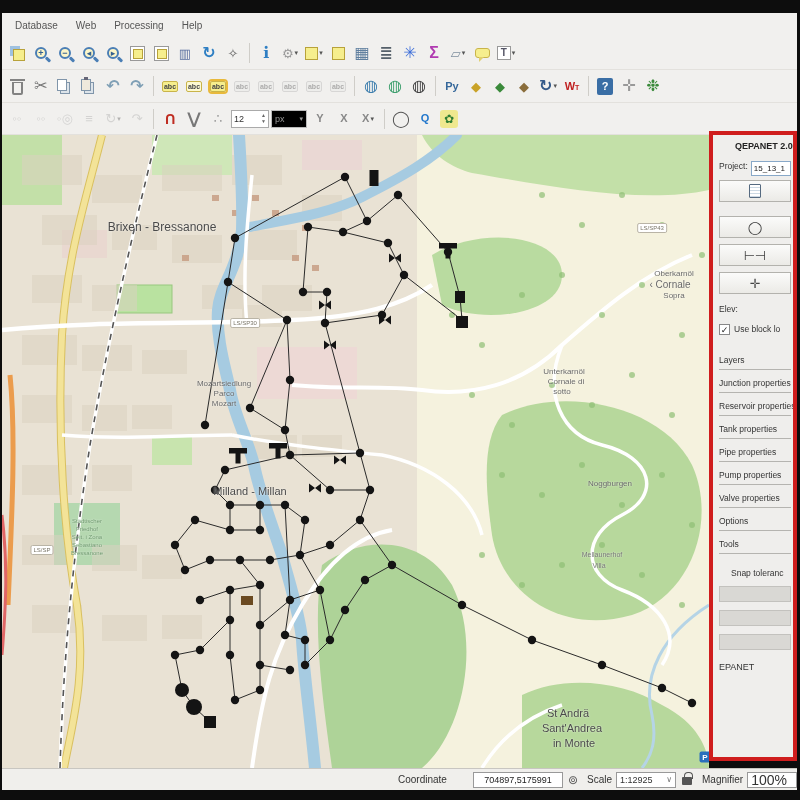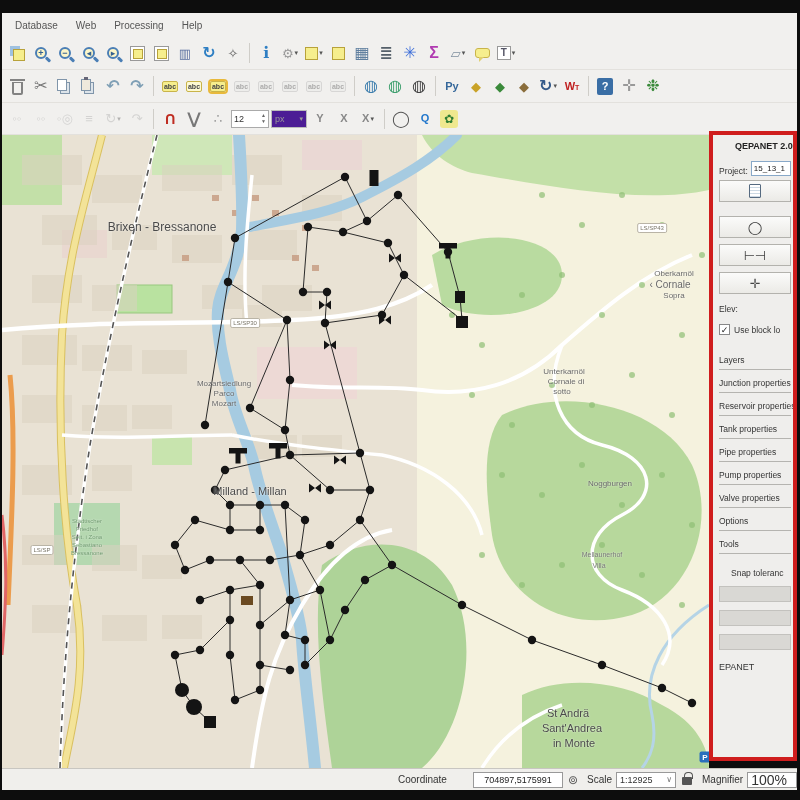--- a/index.html
+++ b/index.html
@@ -38,34 +38,34 @@
   .abci { font-size:7px; font-weight:700; color:#444; background:#f6ee8d; border:1px solid #c9b44a; border-radius:2px; padding:1px; line-height:1; }
   .abci.v2 { background:#fdf9d2; }
   .abci.v3 { outline:2px solid #e8b93c; }
   .bubblei { width:15px; height:10px; background:#f6ee8d; border:1px solid #c9b44a; border-radius:3px; position:relative; }
   .bubblei::after { content:""; position:absolute; left:3px; bottom:-5px; width:0; height:0; border-top:5px solid #e0d070; border-right:5px solid transparent; }
   .tboxi { border:1px solid #999; background:#fff; color:#556; font-size:10px; line-height:1; padding:1px 3px; font-weight:600; }
   .helpb { width:16px; height:17px; background:#3a6ea5; color:#fff; font-weight:700; font-size:11px; display:flex; align-items:center; justify-content:center; border-radius:2px; }
   .magneti { display:inline-block; transform:rotate(180deg); color:#bf2d22; font-weight:800; font-size:14px; line-height:1; }
   .spini { width:38px; height:18px; border:1px solid #aaa; background:#fff; display:flex; align-items:center; justify-content:space-between; padding:0 2px; font-size:9px; color:#333; }
   .spini .arrows { display:flex; flex-direction:column; font-size:5px; color:#666; line-height:1.1; }
-  .comboi { min-width:36px; height:18px; border:1px solid #bbb; background:#4c1d95; color:#999; font-size:9px; display:flex; align-items:center; justify-content:space-between; padding:0 3px; }
+  .comboi { min-width:36px; height:18px; border:1px solid #bbb; background:#000000; color:#999; font-size:9px; display:flex; align-items:center; justify-content:space-between; padding:0 3px; }
   .leafi { width:18px; height:18px; background:#efe88f; border-radius:3px; display:flex; align-items:center; justify-content:center; font-size:12px; }
   
   #map { position:absolute; left:2px; top:135px; width:707px; height:633px; background:#f0ebdd; overflow:hidden; }
   #map svg { position:absolute; left:0; top:0; }
   .maplabel { position:absolute; transform:translate(-50%,-50%); white-space:nowrap; pointer-events:none;
               text-shadow:0 0 2px #ffffffcc; }
   .shield { position:absolute; transform:translate(-50%,-50%); background:#fff; border:1px solid #b9b4a6; border-radius:2px; font-size:6px; color:#7a7668; padding:0 2px; line-height:8px; pointer-events:none; }
   .pbadge { position:absolute; transform:translate(-50%,-50%); width:11px; height:11px; background:#2a6fbd; color:#fff; font-size:8px; font-weight:700; display:flex; align-items:center; justify-content:center; border-radius:2px; pointer-events:none; }
   
   #red-frame { position:absolute; left:709px; top:131px; width:88px; height:630px; border:4px solid #cf1d1d; background:#efeeec; }
   #panel { position:absolute; inset:0; padding:4px 2px 4px 6px; overflow:hidden; }
   #panel-title { font-size:9px; font-weight:700; color:#222; margin:2px 16px 10px; white-space:nowrap; }
-  .p-row { display:flex; align-items:flex-end; margin:4px 0; white-space:nowrap; }
+  .p-row { display:flex; align-items:flex-start; margin:4px 0; white-space:nowrap; }
   .p-label { font-size:8.5px; color:#333; margin-right:3px; }
   #project-input { flex:1; min-width:0; height:15px; border:1px solid #88a8c8; font-size:8px; padding:0 2px; font-family:inherit; color:#222; background:#fff; }
   .p-btn { height:22px; border:1px solid #b3b2ad; background:linear-gradient(#fbfbfa,#ebeae6); display:flex; align-items:center; justify-content:center; margin:6px 0; font-size:13px; color:#444; }
   .p-btn.first { margin-top:2px; margin-bottom:14px; }
   .doci { width:12px; height:14px; border:1px solid #566a80; border-radius:1px; background:repeating-linear-gradient(#fff,#fff 2px,#9ab3c8 3px); }
   .chk { width:11px; height:11px; border:1px solid #888; background:#fff; display:flex; align-items:center; justify-content:center; font-size:9px; color:#222; margin-right:4px; flex:none; }
   .section { font-size:8.5px; color:#333; height:23px; padding-top:8px; border-bottom:1px solid #b5b4b0; white-space:nowrap; cursor:default; }
   #snap-label { font-size:8.5px; color:#333; margin:14px 0 2px 12px; white-space:nowrap; }
   .gray-bar { height:16px; background:#d9d8d4; border:1px solid #c3c2be; margin:8px 0; }
   #epanet-tab { font-size:9px; color:#333; margin-top:12px; }

